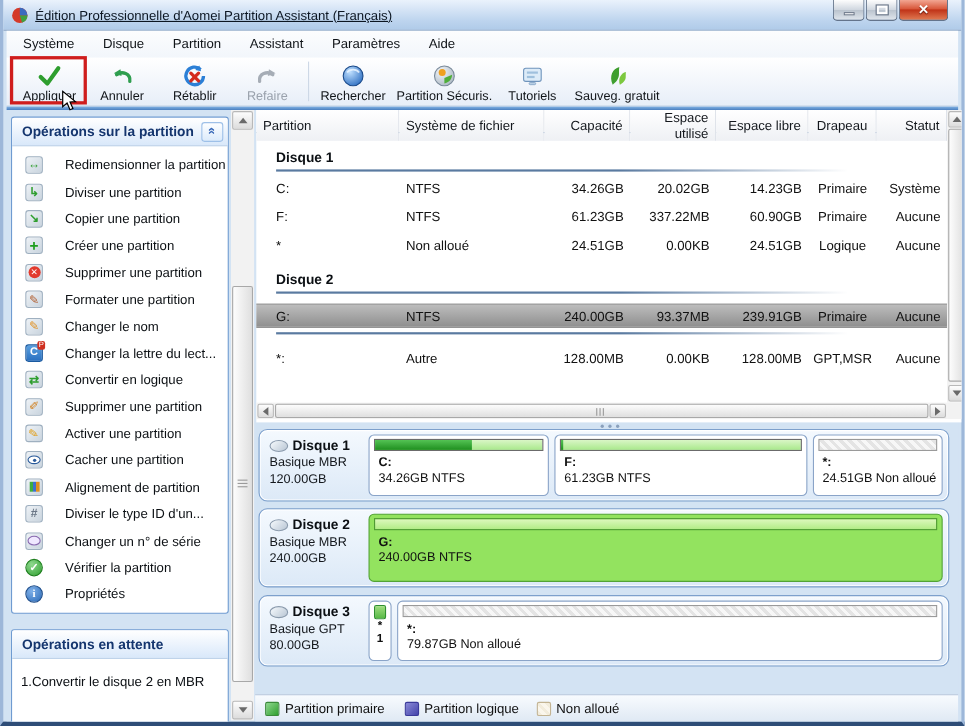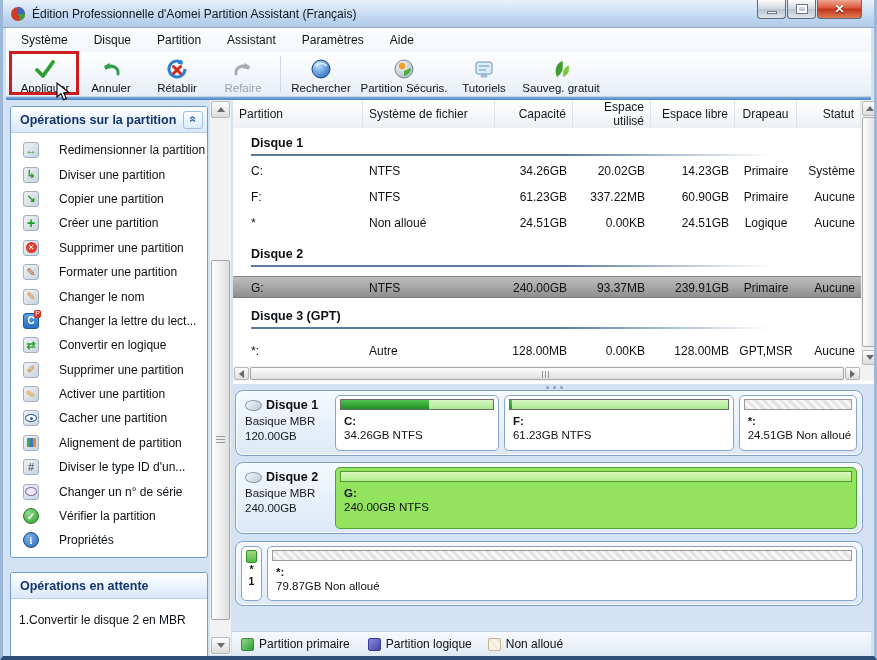--- a/index.html
+++ b/index.html
@@ -8,21 +8,21 @@
 
   .window { position:relative; width:877px; height:660px; background:#d3e3f3;
             border-left:3px solid #9db7d9; border-right:3px solid #9db7d9;
             border-left-color:#9db7d9; border-bottom:4px solid #2e4d77; overflow:hidden; }
 
   
   .titlebar { position:absolute; left:0; top:0; right:0; height:28px;
     background:linear-gradient(#eaf2fc,#bdd4ee 70%,#b0cbe9); display:flex; align-items:center;
     border-bottom:1px solid #8fa8c8; }
   .app-icon { width:16px; height:16px; margin:0 6px 0 7px; flex:0 0 16px; }
-  .title-text { font-size:12px; color:#0c1622; }
+  .title-text { font-size:12px; color:#0c1622;text-decoration:underline; }
   .winbtns { position:absolute; right:12px; top:0; display:flex; }
   .wbtn { width:29px; height:19px; border:1px solid #5a6a80; border-top:none; display:flex;
     align-items:center; justify-content:center; background:linear-gradient(#fdfdfd,#cfd6df 50%,#b9c2cd 50%,#dfe5ec);
     border-radius:0 0 4px 4px; margin-left:1px; }
   .wbtn.close { width:45px; background:linear-gradient(#f2a692,#d8573a 45%,#c03318 50%,#e07a52); }
   .g-min { width:10px; height:3px; background:#fff; border:1px solid #6a7688; margin-top:6px; }
   .g-max { width:10px; height:8px; border:2px solid #fff; outline:1px solid #6a7688; background:transparent; }
   .g-close { color:#fff; font-weight:bold; font-size:12px; text-shadow:0 1px 1px #5a1005; }
 
   
@@ -487,21 +487,20 @@
         <div class="tgrid trow selected" style="margin-top:9px">
           <span>G:</span>
           <span>NTFS</span>
           <span class="ar">240.00GB</span>
           <span class="ar">93.37MB</span>
           <span class="ar">239.91GB</span>
           <span class="ac">Primaire</span>
           <span class="ar">Aucune</span>
         </div>
 
-        <div class="tgroup" style="margin-top:11px">Disque 3 (GPT)</div>
         <div class="grule"></div>
         <div class="tgrid trow" style="margin-top:11px">
           <span>*:</span>
           <span>Autre</span>
           <span class="ar">128.00MB</span>
           <span class="ar">0.00KB</span>
           <span class="ar">128.00MB</span>
           <span class="ac">GPT,MSR</span>
           <span class="ar">Aucune</span>
         </div>
@@ -583,20 +582,28 @@
         <div class="dblocks">
           <div class="pblock selected" style="flex:100">
             <div class="pbar"></div>
             <div class="plabel">G:</div>
             <div class="pinfo">240.00GB NTFS</div>
           </div>
         </div>
       </div>
 
       <div class="dpanel dp3">
+        <div class="dinfo">
+          <div class="drow1">
+              <span class="dicon"></span>
+              <span>Disque 3</span>
+            </div>
+          <div class="dtype">Basique GPT</div>
+          <div class="dsize">80.00GB</div>
+        </div>
         <div class="dblocks">
           <div class="pblock narrow">
             <div class="chipbar"></div>
             <div class="nlabel">*</div>
             <div class="nlabel">1</div>
           </div>
           <div class="pblock" style="flex:1">
             <div class="pbar hatch"></div>
             <div class="plabel">*:</div>
             <div class="pinfo">79.87GB Non alloué</div>

